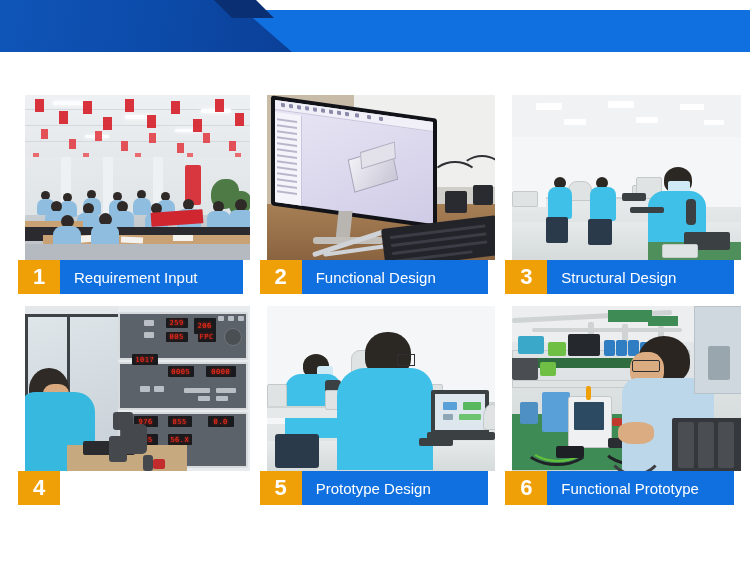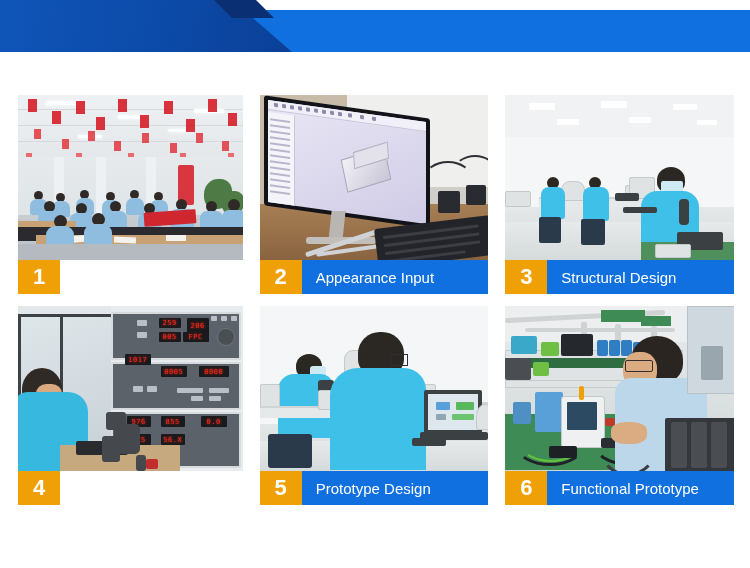--- a/index.html
+++ b/index.html
@@ -33,20 +33,21 @@
 
   
   .grid{position:absolute;left:18px;top:95px;width:716px;}
   .row{display:flex;gap:17px;margin-bottom:12px;}
   .card{width:227px;}
   .card.wide{width:231px;}
 
   .photo{
     position:relative;width:100%;height:165px;overflow:hidden;
     background:#d8dde2;
+    margin-left:7px;
   }
   .label{
     display:flex;height:34px;width:100%;overflow:hidden;
   }
   .num{
     width:42px;min-width:42px;background:#f0a007;color:#ffffff;
     font-size:22px;font-weight:bold;display:flex;
     align-items:center;justify-content:center;line-height:1;
   }
   .cap{
@@ -272,20 +273,21 @@
         <div class="paper" style="left:148px;top:140px;width:20px;height:6px"></div>
 
         <div class="head" style="left:36px;top:120px;width:13px;height:13px"></div>
         <div class="person" style="left:28px;top:131px;width:28px;height:30px;border-radius:9px 9px 0 0"></div>
         <div class="head" style="left:74px;top:118px;width:13px;height:13px"></div>
         <div class="person" style="left:66px;top:129px;width:28px;height:32px;border-radius:9px 9px 0 0"></div>
         <div class="floor"></div>
       </div>
       <div class="label">
         <div class="num">1</div>
+        <div class="cap">Requirement Input</div>
       </div>
     </div>
 
     <div class="card wide">
       <div class="photo p2">
         <div class="wallL"></div>
         <div class="wallR"></div>
         <div class="base"></div>
         <div class="desk"></div>
         <div class="mon">
@@ -331,21 +333,21 @@
         <div class="wire" style="left:194px;top:60px;width:38px;height:26px"></div>
         <div class="kbd">
           <div class="key" style="left:8px;top:8px;width:96px"></div>
           <div class="key" style="left:8px;top:16px;width:96px"></div>
           <div class="key" style="left:8px;top:24px;width:96px"></div>
           <div class="key" style="left:8px;top:32px;width:80px"></div>
         </div>
       </div>
       <div class="label">
         <div class="num">2</div>
-        <div class="cap">Appearance Input</div>
+        <div class="cap">Functional Design</div>
       </div>
     </div>
 
     <div class="card wide">
       <div class="photo lab">
         <div class="ceiling"></div>
         <div class="tile" style="left:24px;top:8px;width:26px;height:7px"></div>
         <div class="tile" style="left:96px;top:6px;width:26px;height:7px"></div>
         <div class="tile" style="left:168px;top:9px;width:24px;height:6px"></div>
         <div class="tile" style="left:52px;top:24px;width:22px;height:6px"></div>
@@ -397,21 +399,21 @@
         <div class="panel" style="right:2px;top:6px;width:126px;height:44px"></div>
         <div class="lcd" style="right:62px;top:12px;width:22px;height:10px">
             <span class="dig">259</span>
           </div>
         <div class="lcd" style="right:34px;top:12px;width:22px;height:16px">
             <span class="dig">206</span>
           </div>
         <div class="lcd" style="right:62px;top:26px;width:22px;height:10px">
             <span class="dig">005</span>
           </div>
-        <div class="lcd" style="right:34px;top:26px;width:26px;height:10px">
+        <div class="lcd" style="right:34px;top:26px;width:18px;height:10px">
             <span class="dig">FPC</span>
           </div>
         <div class="knob" style="right:8px;top:22px;width:16px;height:16px"></div>
         <div class="btn" style="right:6px;top:10px;width:6px;height:5px"></div>
         <div class="btn" style="right:16px;top:10px;width:6px;height:5px"></div>
         <div class="btn" style="right:26px;top:10px;width:6px;height:5px"></div>
         <div class="btn" style="right:96px;top:14px;width:10px;height:6px"></div>
         <div class="btn" style="right:96px;top:26px;width:10px;height:6px"></div>
 
         <div class="panel" style="right:2px;top:56px;width:126px;height:44px"></div>

